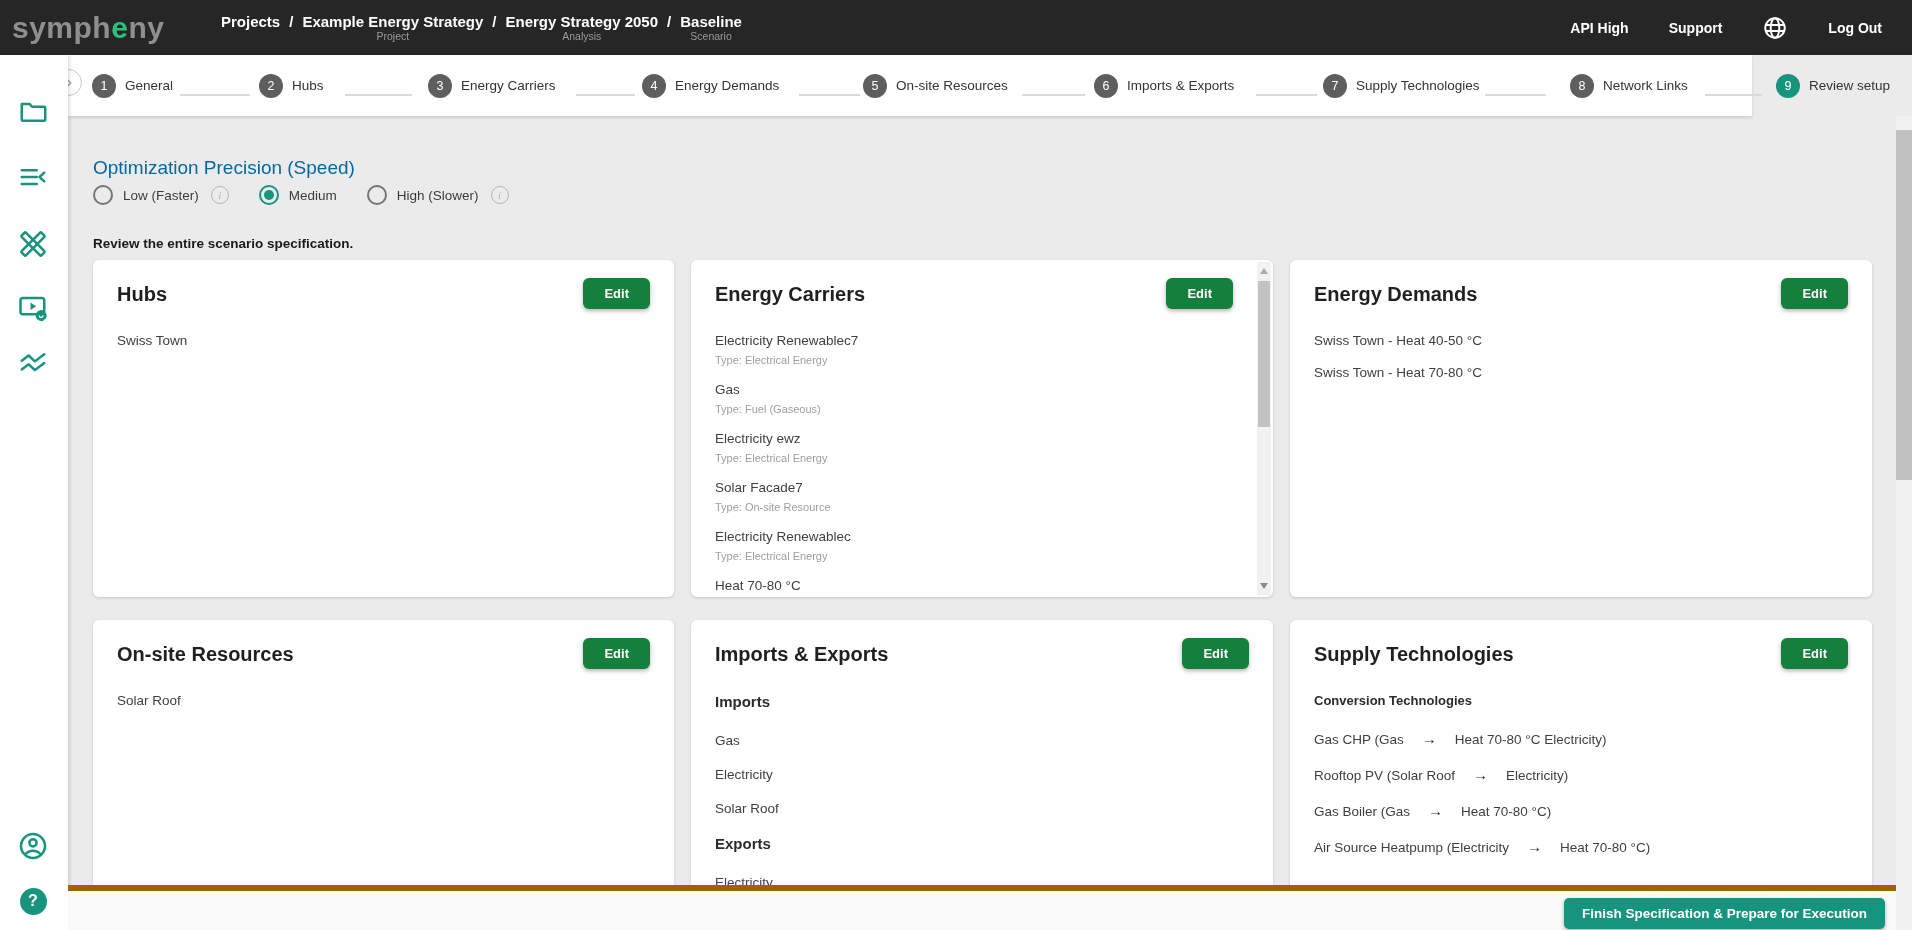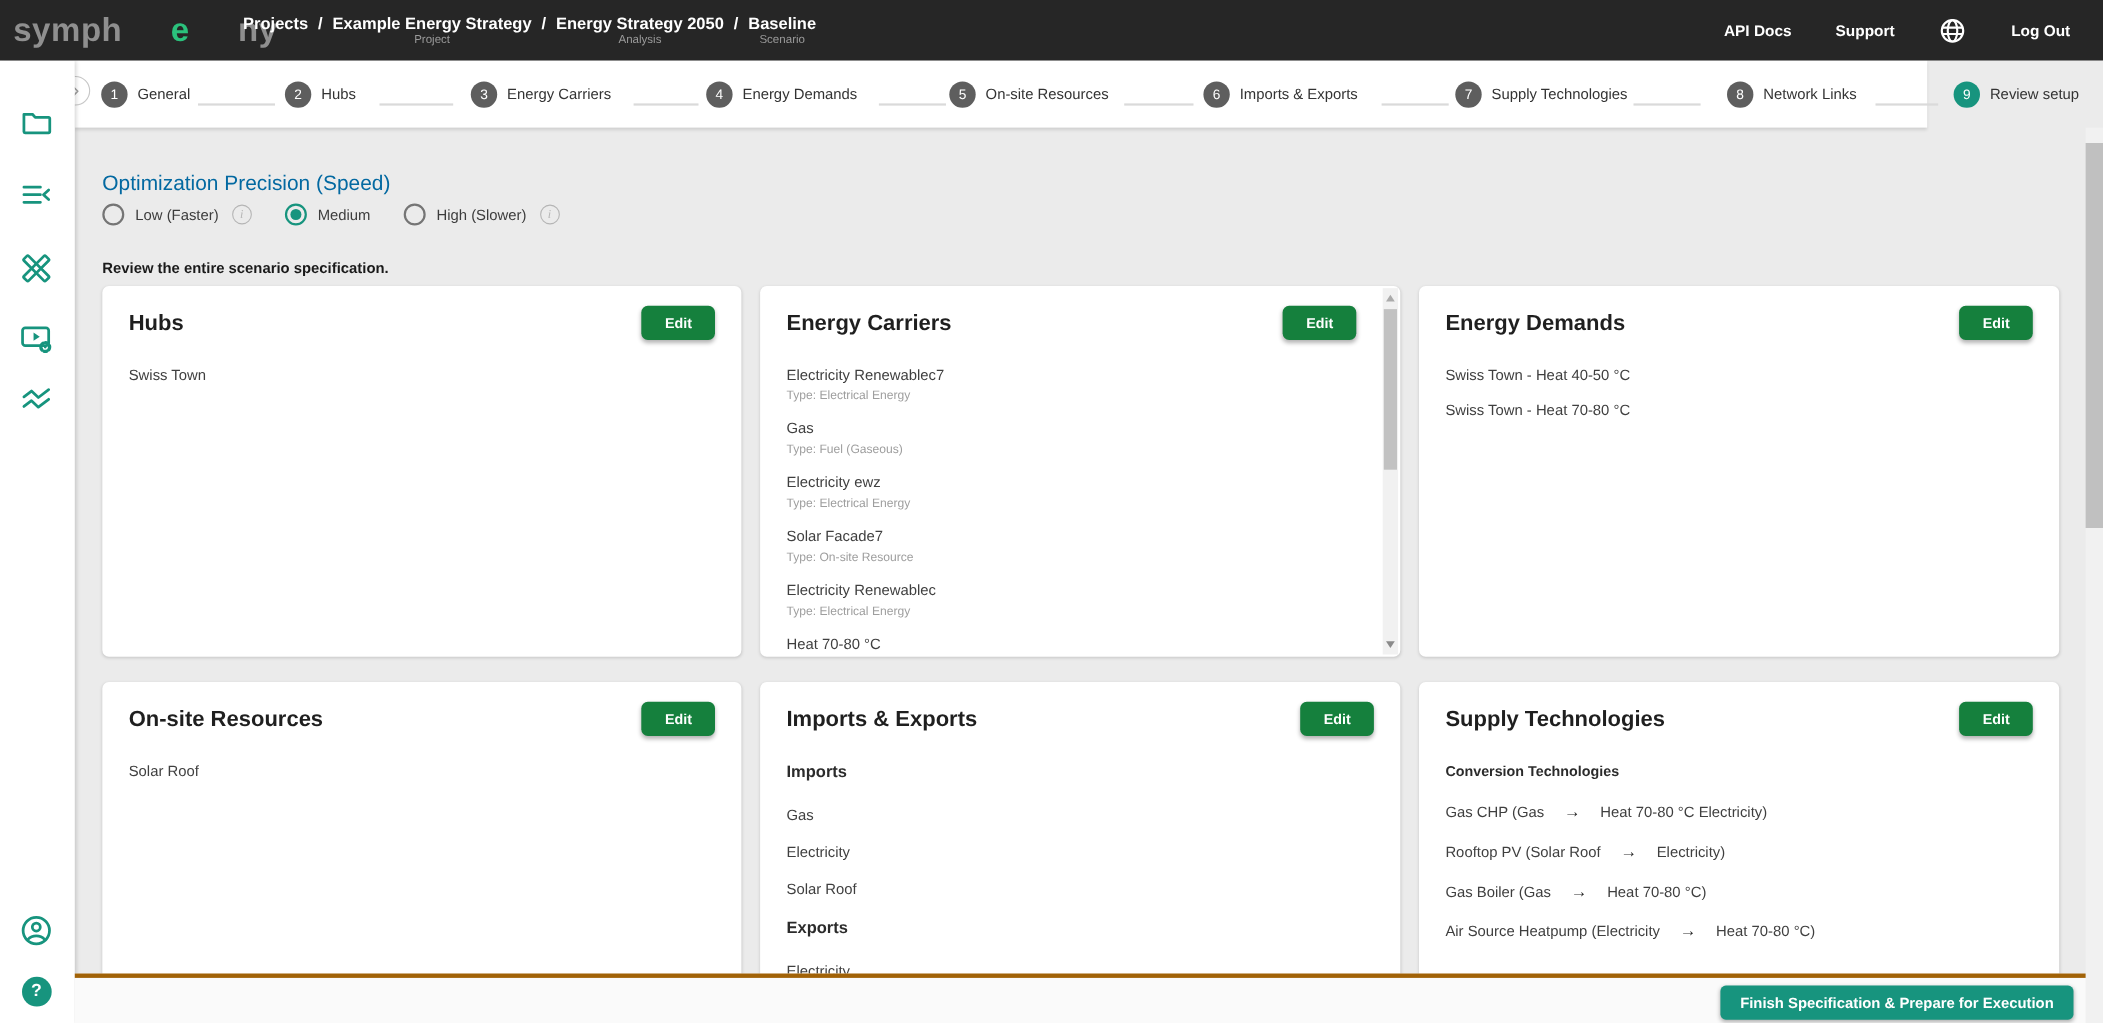--- a/index.html
+++ b/index.html
@@ -1,21 +1,21 @@
 <!DOCTYPE html>
 <html><head>
 <meta charset="utf-8">
 <style>
   * { margin:0; padding:0; box-sizing:border-box; }
   html,body { width:1912px; height:930px; overflow:hidden; }
   body { position:relative; background:#ebebeb; font-family:"Liberation Sans", sans-serif; }
 
   
   .header { position:absolute; top:0; left:0; width:100%; height:55px; background:#262626; display:flex; align-items:stretch; z-index:20; }
-  .logo { width:200px; display:flex; align-items:center; padding-left:12px; font-size:30px; font-weight:bold; letter-spacing:.5px; color:#8f8f8f; cursor:pointer;gap:44px; }
+  .logo { width:200px; display:flex; align-items:center; padding-left:12px; font-size:30px; font-weight:bold; letter-spacing:.5px; color:#8f8f8f; cursor:pointer; }
   .logo .logo-accent { color:#2bc17c; }
   .crumbs { display:flex; align-items:flex-start; margin-left:12px; }
   .crumb { display:flex; flex-direction:column; align-items:center; margin:0 9px; cursor:pointer; }
   .crumb-label { color:#ffffff; font-size:15px; font-weight:bold; margin-top:13px; white-space:nowrap; }
   .crumb-sub { color:#9a9a9a; font-size:10.5px; margin-top:0; }
   .crumb-sep { color:#ffffff; font-size:15px; font-weight:bold; margin-top:13px; }
   .header-right { margin-left:auto; display:flex; align-items:center; gap:40px; padding-right:30px; }
   .hlink { color:#ffffff; font-size:14px; font-weight:bold; cursor:pointer; white-space:nowrap; }
   .globe { display:flex; align-items:center; cursor:pointer; }
 
@@ -65,21 +65,21 @@
   .ec-thumb { position:absolute; top:19px; left:1px; width:12px; height:146px; background:#c2c2c2; cursor:pointer; }
   .sb-arrow { position:absolute; left:3px; width:0; height:0; border-left:4px solid transparent; border-right:4px solid transparent; }
   .sb-arrow.up { top:6px; border-bottom:6px solid #ababab; }
   .sb-arrow.down { bottom:6px; border-top:6px solid #8a8a8a; }
 
   
   .page-scrollbar { position:absolute; right:0; top:116px; bottom:0; width:16px; background:#f1f1f1; z-index:18; }
   .page-thumb { position:absolute; top:14px; left:0; width:16px; height:350px; background:#c0c0c0; cursor:pointer; }
 
   
-  .footer { position:absolute; left:68px; right:0; bottom:0; height:45px; background:#fafafa; border-top:4px solid #a16207; z-index:17; }
+  .footer { position:absolute; left:68px; right:0; bottom:0; height:45px; background:#fafafa; border-top:6px solid #a16207; z-index:17; }
   .finish-btn { position:absolute; right:27px; top:7px; height:31px; background:#17947e; color:#fff; border:none; border-radius:5px; font-weight:bold; font-size:13.5px; padding:0 18px; box-shadow:0 2px 4px rgba(0,0,0,.3); cursor:pointer; font-family:inherit; }
 
   svg.teal { stroke:#17947e; fill:none; stroke-width:2; stroke-linecap:round; stroke-linejoin:round; }
 </style>
 </head>
 <body>
 
 <div class="header">
   <div class="logo">
       <span>symph</span>
@@ -103,21 +103,21 @@
       <span class="crumb-sub">Analysis</span>
     </div>
     <span class="crumb-sep">/</span>
     <div class="crumb">
       <span class="crumb-label">Baseline</span>
       <span class="crumb-sub">Scenario</span>
     </div>
   </div>
 
   <div class="header-right">
-    <span class="hlink">API Docs</span>
+    <span class="hlink">API High</span>
     <span class="hlink">Support</span>
     <span class="globe">
       <svg width="26" height="26" viewBox="0 0 24 24" fill="none" stroke="#ffffff" stroke-width="1.8">
         <circle cx="12" cy="12" r="9"></circle>
           <ellipse cx="12" cy="12" rx="4" ry="9"></ellipse>
         <path d="M3.6 9.3 H20.4 M3.6 14.7 H20.4"></path>
       </svg>
     </span>
     <span class="hlink">Log Out</span>
   </div>

